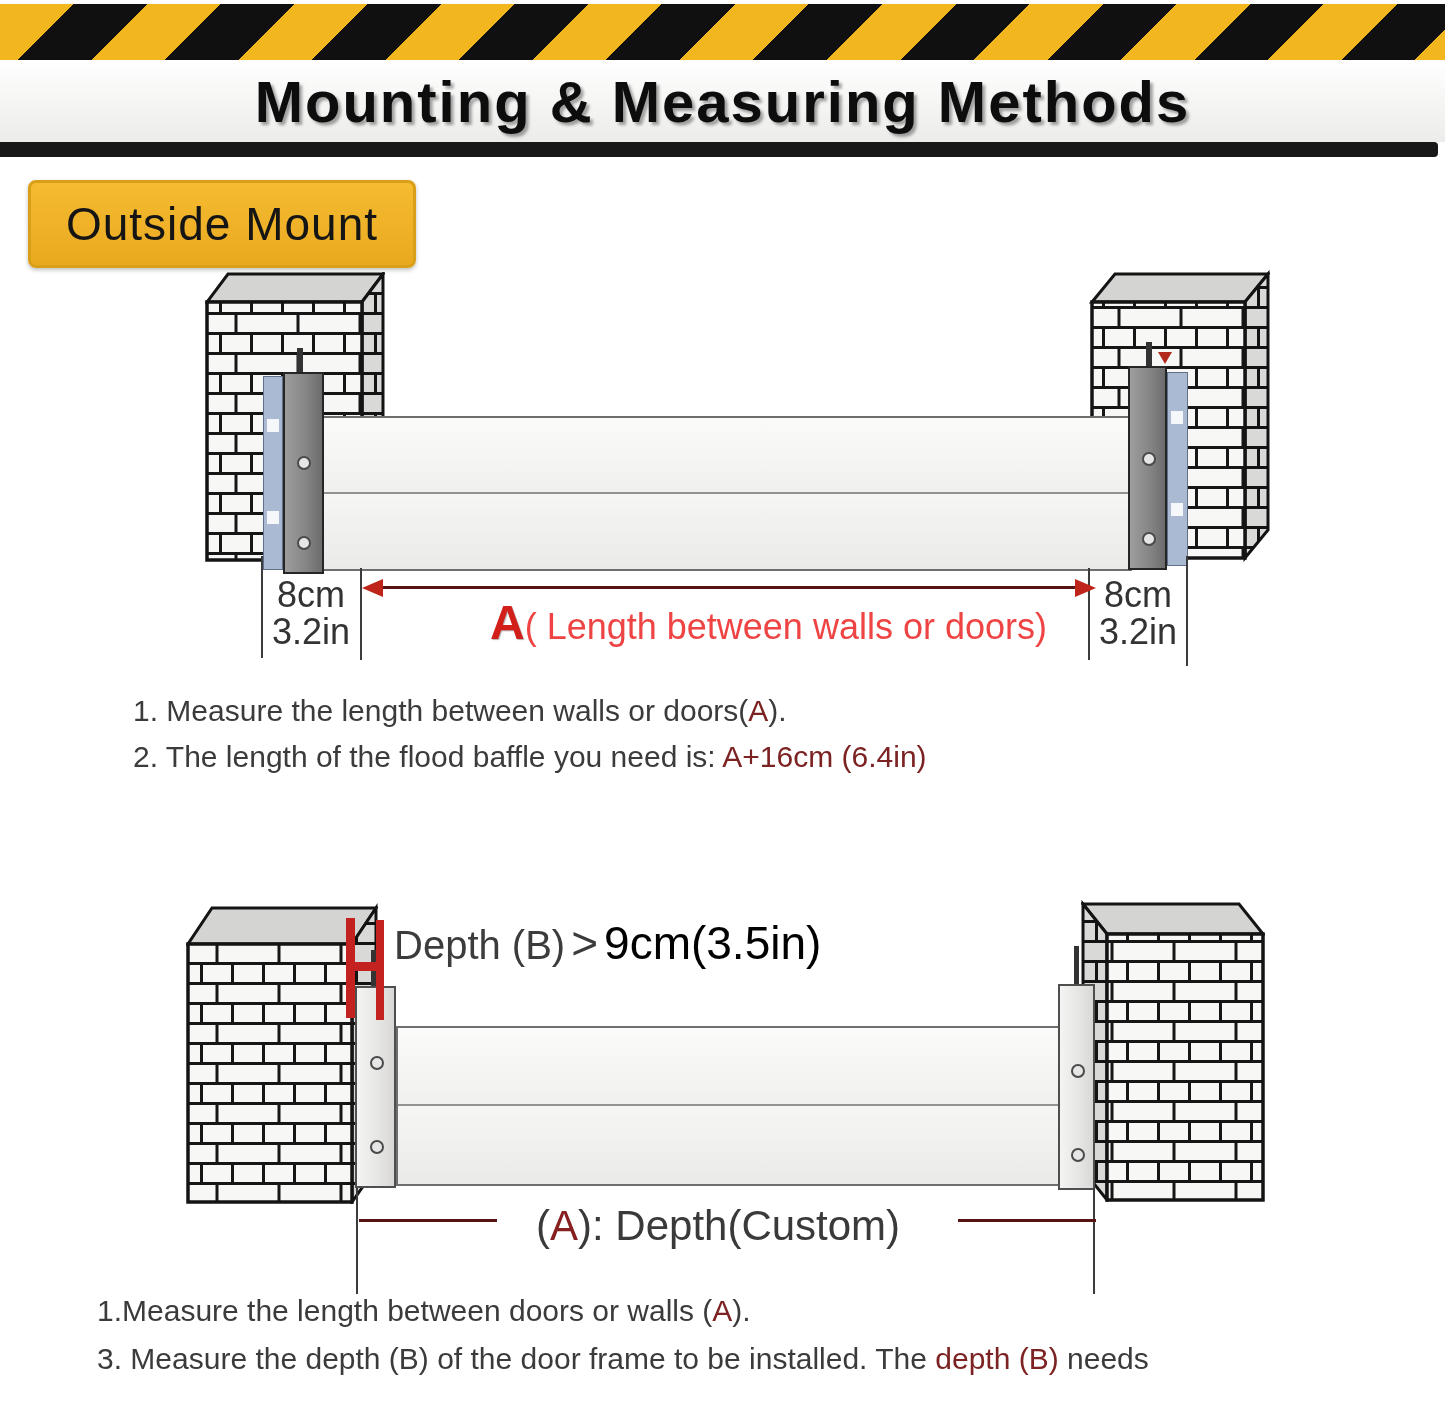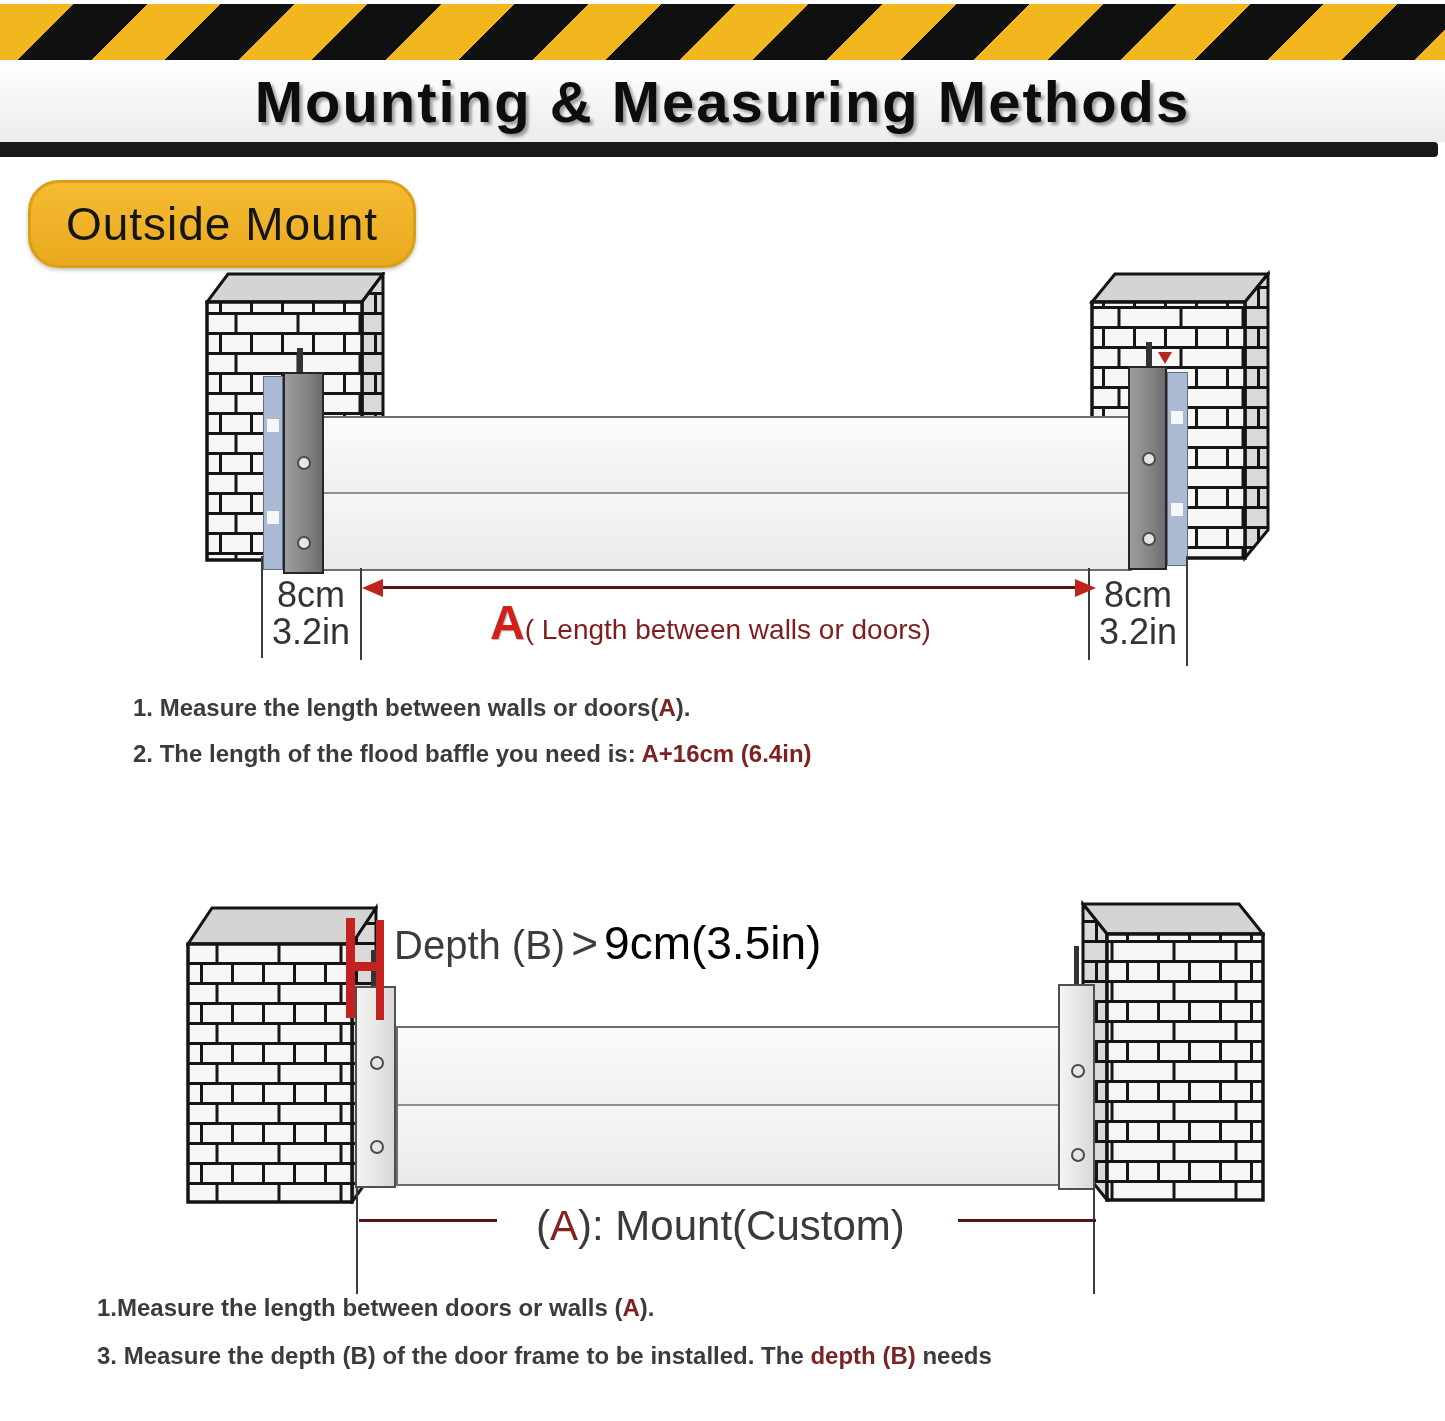--- a/index.html
+++ b/index.html
@@ -12,21 +12,21 @@
     box-shadow:0 2px 3px rgba(0,0,0,.35);}
   .titlebar{position:absolute;left:0;top:60px;width:1445px;height:82px;
     background:linear-gradient(180deg,#ffffff,#ececea);
     display:flex;align-items:center;justify-content:center;}
   .title{font-size:58px;font-weight:bold;color:#0d0d0d;letter-spacing:2px;
     text-shadow:3px 3px 3px rgba(0,0,0,.35);}
   .blackbar{position:absolute;left:0;top:142px;width:1438px;height:15px;background:#181818;border-radius:0 4px 4px 0;}
 
   
   .badge{position:absolute;background:linear-gradient(180deg,#f5bb31,#e9a91f);
-    border:3px solid #d99f19;border-radius:31px;display:flex;align-items:center;justify-content:center;
+    border:3px solid #d99f19;border-radius:8px;display:flex;align-items:center;justify-content:center;
     color:#151515;font-size:46px;font-weight:500;letter-spacing:1px;box-shadow:0 2px 4px rgba(0,0,0,.25);}
   .badge.outside{left:28px;top:180px;width:382px;height:82px;}
   .badge.inside{left:28px;top:812px;width:356px;height:80px;}
 
   
   .pillar{position:absolute;z-index:1;}
 
   
   .barrier{position:absolute;z-index:2;border:2px solid #6e6e6e;box-sizing:border-box;background:#f4f4f2;}
   .plank{width:100%;height:50%;box-sizing:border-box;}
@@ -54,28 +54,28 @@
   
   .bracket{position:absolute;z-index:4;}
   .bracket .b1{position:absolute;left:0;top:0;width:9px;height:100px;background:#c42121;}
   .bracket .b2{position:absolute;left:30px;top:2px;width:8px;height:100px;background:#c42121;}
   .bracket .bx{position:absolute;left:0;top:44px;width:38px;height:9px;background:#c42121;}
 
   
   .dimtext{position:absolute;font-size:36px;color:#333333;text-align:center;z-index:6;}
   .alabel{position:absolute;display:flex;align-items:baseline;z-index:6;}
   .alabel .em{font-size:48px;font-weight:bold;color:#d21f1a;text-shadow:1px 1px 1px rgba(0,0,0,.3);}
-  .alabel .txt{font-size:28px;color:#7f1d1d;}
+  .alabel .txt{font-size:36px;color:#ef4444;}
   .depthlabel{position:absolute;display:flex;align-items:baseline;z-index:6;}
   .depthlabel .pre{font-size:40px;color:#3c3c3c;}
   .depthlabel .gt{font-size:46px;color:#3c3c3c;margin:0 6px;}
   .depthlabel .em{font-size:46px;color:#000000;}
   .lenlabel{position:absolute;font-size:42px;color:#3a3a3a;z-index:6;}
   .lenlabel .em{color:#872020;}
-  .instr{position:absolute;font-size:24px;color:#3b3b3b;white-space:nowrap;z-index:6;font-weight:bold;}
+  .instr{position:absolute;font-size:30px;color:#3b3b3b;white-space:nowrap;z-index:6;}
   .instr .em{color:#7c2222;}
 </style>
 </head>
 <body>
 
 <svg width="0" height="0" style="position:absolute" aria-hidden="true">
   <defs>
     <pattern id="brick" patternUnits="userSpaceOnUse" width="62" height="40">
       <rect width="62" height="40" fill="#f7f7f5"></rect>
       <path d="M0 1.5 H62 M0 21.5 H62 M31 0 V20 M15.5 20 V40 M46.5 20 V40" stroke="#161616" stroke-width="3" fill="none"></path>
@@ -199,21 +199,21 @@
   <div class="channel light" style="left:1058px;top:984px;width:37px;height:206px">
     <div class="screw" style="left:11px;top:78px"></div>
     <div class="screw" style="left:11px;top:162px"></div>
   </div>
 
   <div class="tick" style="left:356px;top:1188px;height:106px"></div>
   <div class="tick" style="left:1093px;top:1188px;height:106px"></div>
   <div class="dimline" style="left:359px;top:1219px;width:138px"></div>
   <div class="dimline" style="left:958px;top:1219px;width:138px"></div>
   <div class="lenlabel" style="left:536px;top:1202px">
-    <span>(</span><span class="em">A</span><span>): Mount(Custom)</span>
+    <span>(</span><span class="em">A</span><span>): Depth(Custom)</span>
   </div>
 
   <div class="instr" style="left:97px;top:1294px">
     <span>1.Measure the length between doors or walls (</span><span class="em">A</span><span>).</span>
   </div>
   <div class="instr" style="left:97px;top:1342px">
     <span>3. Measure the depth (B) of the door frame to be installed. The </span><span class="em">depth (B)</span><span> needs</span>
   </div>
 
 </div>

